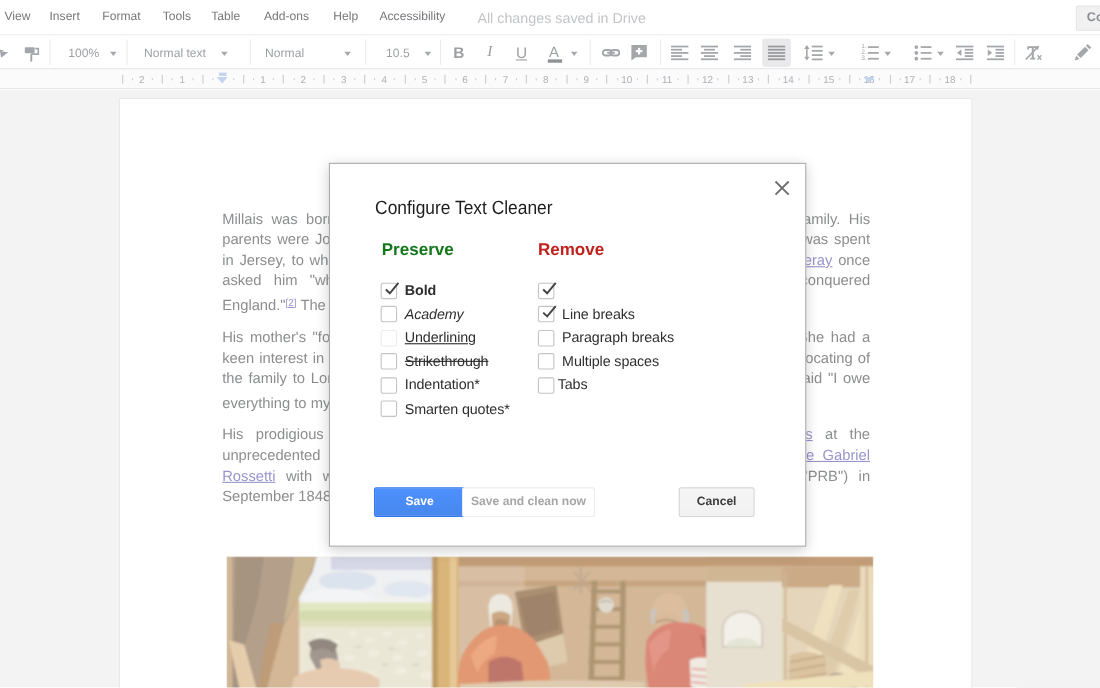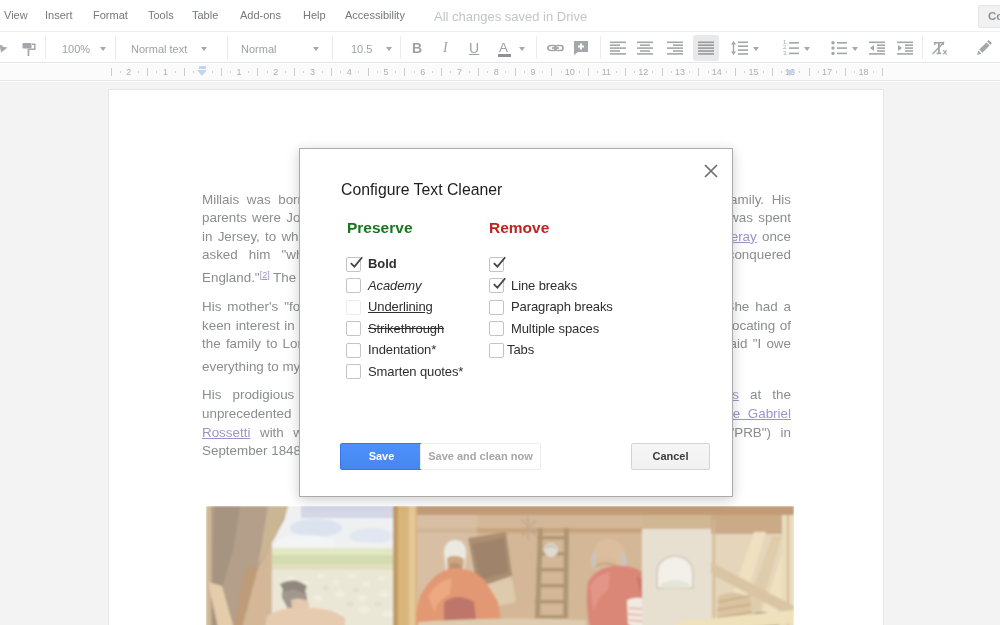--- a/index.html
+++ b/index.html
@@ -34,21 +34,21 @@
 .colh{position:absolute;top:70px;font-size:15.5px;font-weight:bold}
 #prh{left:47px;color:#15771b}
 #rmh{left:189px;color:#c0231f}
 .cb{position:absolute;width:15px;height:15px;background:#fff;border:1px solid #c4c4c4;border-radius:2px}
 .cb svg{position:absolute;left:1px;top:-3px}
 .cbl{position:absolute;font-size:13px;letter-spacing:-0.1px;color:#2e2e2e;line-height:16px}
 #dnote{position:absolute;left:46px;top:255px;font-size:13px;letter-spacing:-0.15px;font-style:italic;color:#2e2e2e}
 .btn{position:absolute;top:294px;height:27px;border-radius:2px;font-size:11px;font-weight:bold;text-align:center;line-height:25px}
 #bsave{left:40px;width:83px;background:linear-gradient(#4d90fe,#4787ed);border:1px solid #3079ed;color:#fff}
 #bclean{left:120px;width:121px;background:#fff;border:1px solid #ededed;color:#a6a6a6}
-#bcancel{left:331px;width:79px;background:linear-gradient(#f6f6f6,#f1f1f1);border:1px solid #d4d4d4;color:#3c3c3c}
+#bcancel{left:317px;width:69px;background:linear-gradient(#f6f6f6,#f1f1f1);border:1px solid #d4d4d4;color:#3c3c3c}
 </style></head><body>
 <div id="menubar">
  <span class="mi" style="left:4px">View</span>
  <span class="mi" style="left:45px">Insert</span>
  <span class="mi" style="left:93px">Format</span>
  <span class="mi" style="left:148px">Tools</span>
  <span class="mi" style="left:192px">Table</span>
  <span class="mi" style="left:240px">Add-ons</span>
  <span class="mi" style="left:303px">Help</span>
  <span class="mi" style="left:345px">Accessibility</span>

